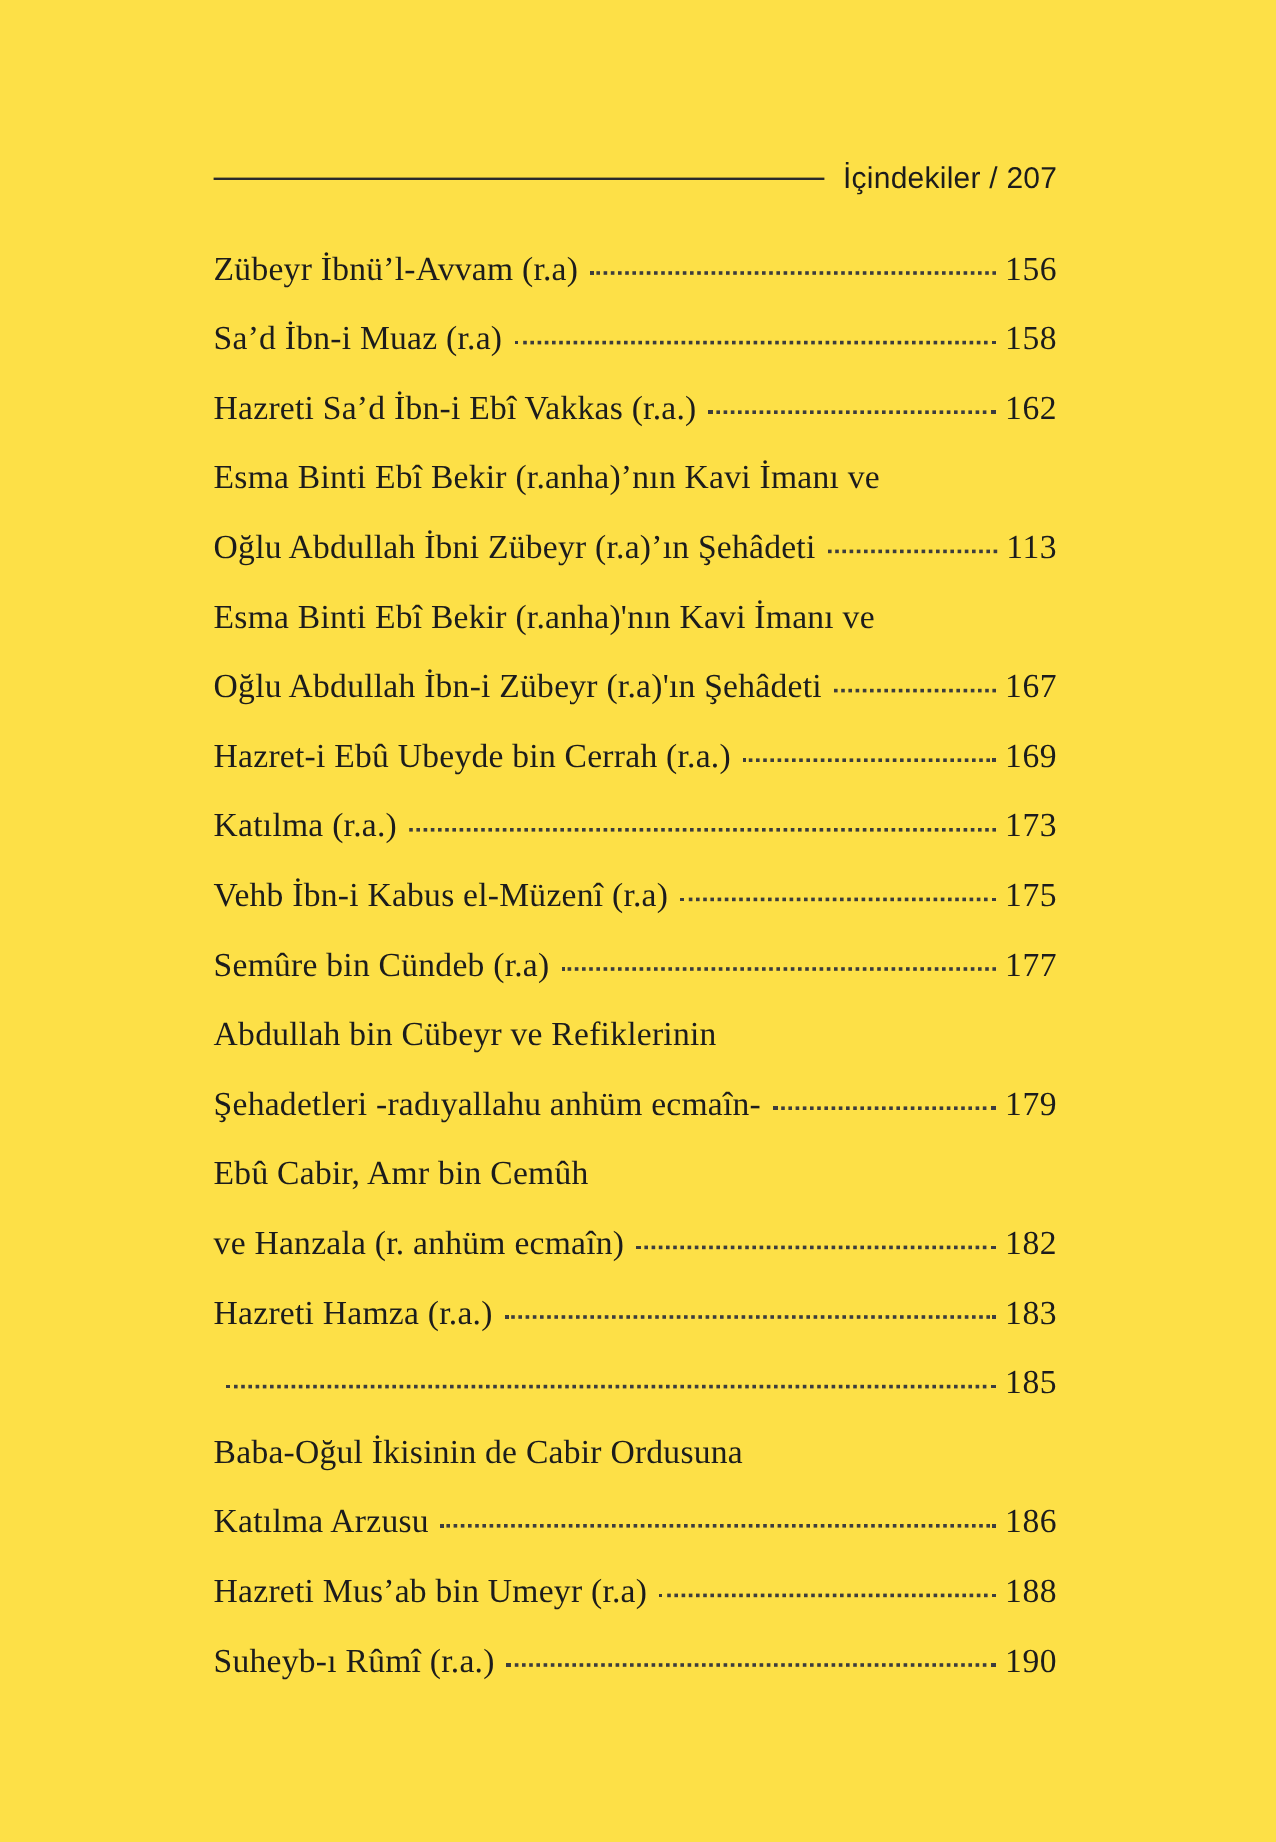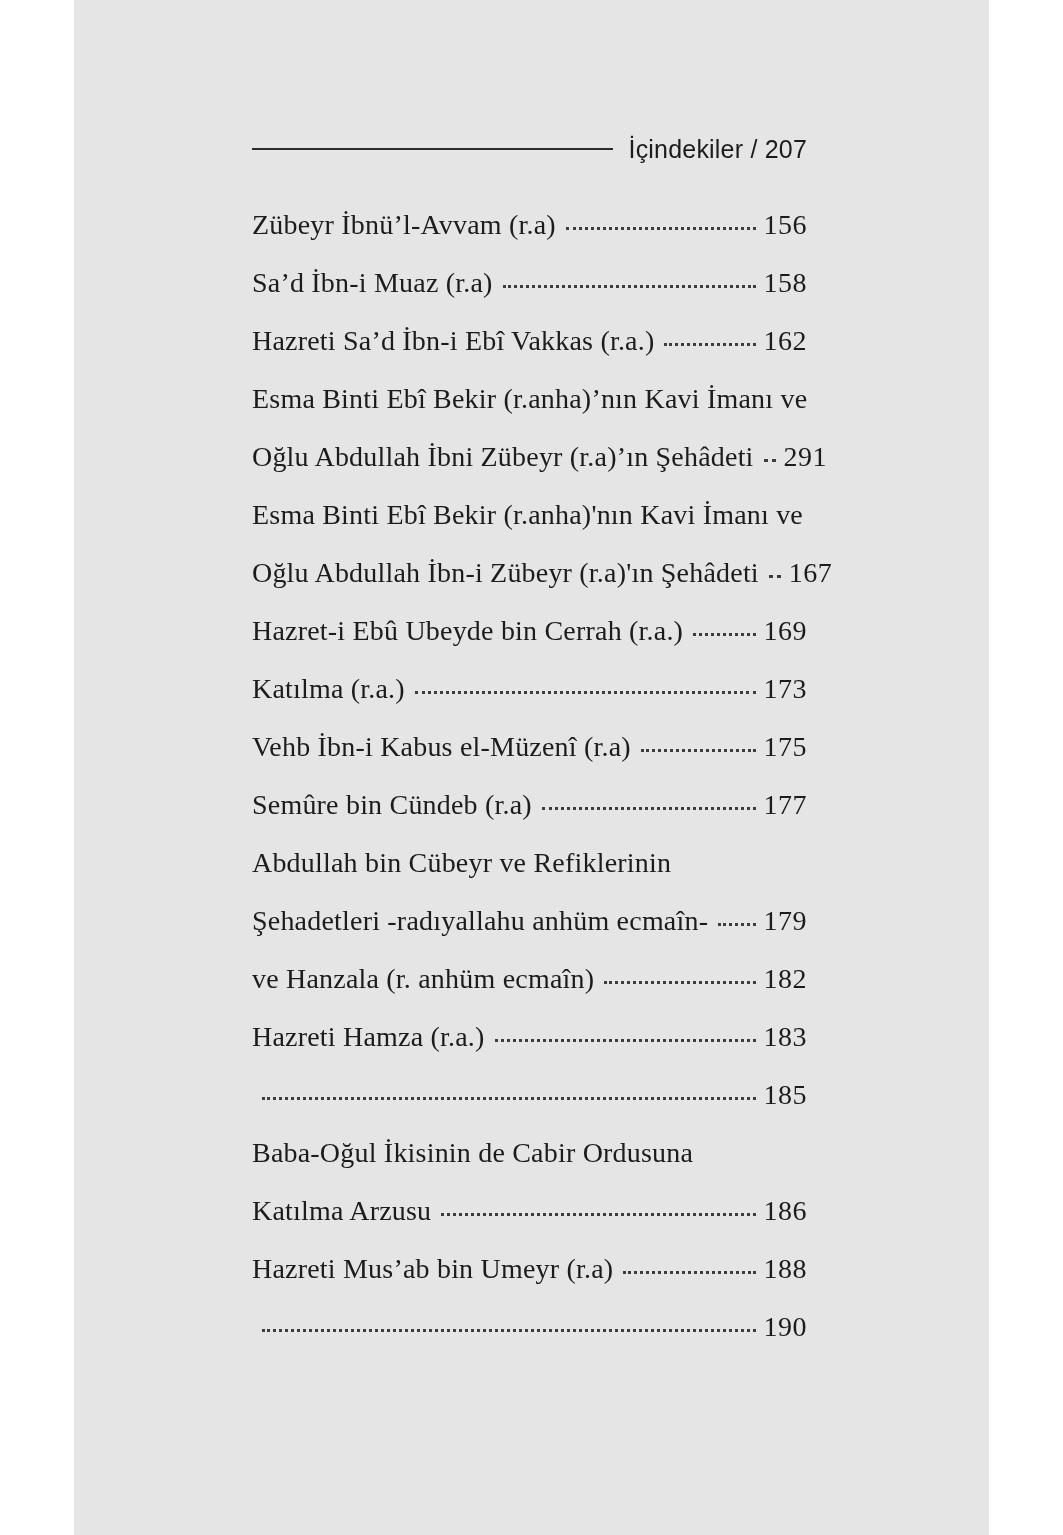--- a/index.html
+++ b/index.html
@@ -2,24 +2,24 @@
 <html><head>
 <meta charset="utf-8">
 <style>
   html, body {
     margin: 0;
     padding: 0;
     background: #ffffff;
   }
   .page {
     position: relative;
-    width: 915px;
+    width: 1063px;
     height: 1535px;
     margin: 0 auto;
-    background: #e5e5e5;
+    background: #fde047;
     box-sizing: border-box;
     padding: 132px 182px 0 178px;
     font-family: "Liberation Serif", "DejaVu Serif", serif;
     color: #1c1c1c;
     overflow: hidden;
   }
   .page-header {
     display: flex;
     align-items: center;
     gap: 16px;
@@ -98,21 +98,21 @@
           <span class="page-num">162</span>
         </div>
       </div>
       <div class="entry">
         <div class="row">
           <span class="row-text">Esma Binti Ebî Bekir (r.anha)’nın Kavi İmanı ve</span>
         </div>
         <div class="row">
           <span class="row-text">Oğlu Abdullah İbni Zübeyr (r.a)’ın Şehâdeti</span>
           <span class="leader"></span>
-          <span class="page-num">291</span>
+          <span class="page-num">113</span>
         </div>
       </div>
       <div class="entry">
         <div class="row">
           <span class="row-text">Esma Binti Ebî Bekir (r.anha)'nın Kavi İmanı ve</span>
         </div>
         <div class="row">
           <span class="row-text">Oğlu Abdullah İbn-i Zübeyr (r.a)'ın Şehâdeti</span>
           <span class="leader"></span>
           <span class="page-num">167</span>
@@ -151,20 +151,23 @@
           <span class="row-text">Abdullah bin Cübeyr ve Refiklerinin</span>
         </div>
         <div class="row">
           <span class="row-text">Şehadetleri -radıyallahu anhüm ecmaîn-</span>
           <span class="leader"></span>
           <span class="page-num">179</span>
         </div>
       </div>
       <div class="entry">
         <div class="row">
+          <span class="row-text">Ebû Cabir, Amr bin Cemûh</span>
+        </div>
+        <div class="row">
           <span class="row-text">ve Hanzala (r. anhüm ecmaîn)</span>
           <span class="leader"></span>
           <span class="page-num">182</span>
         </div>
       </div>
       <div class="entry">
         <div class="row">
           <span class="row-text">Hazreti Hamza (r.a.)</span>
           <span class="leader"></span>
           <span class="page-num">183</span>
@@ -188,19 +191,20 @@
       </div>
       <div class="entry">
         <div class="row">
           <span class="row-text">Hazreti Mus’ab bin Umeyr (r.a)</span>
           <span class="leader"></span>
           <span class="page-num">188</span>
         </div>
       </div>
       <div class="entry">
         <div class="row">
+          <span class="row-text">Suheyb-ı Rûmî (r.a.)</span>
           <span class="leader"></span>
           <span class="page-num">190</span>
         </div>
       </div>
     </div>
 
 </div>
 
 </body></html>

